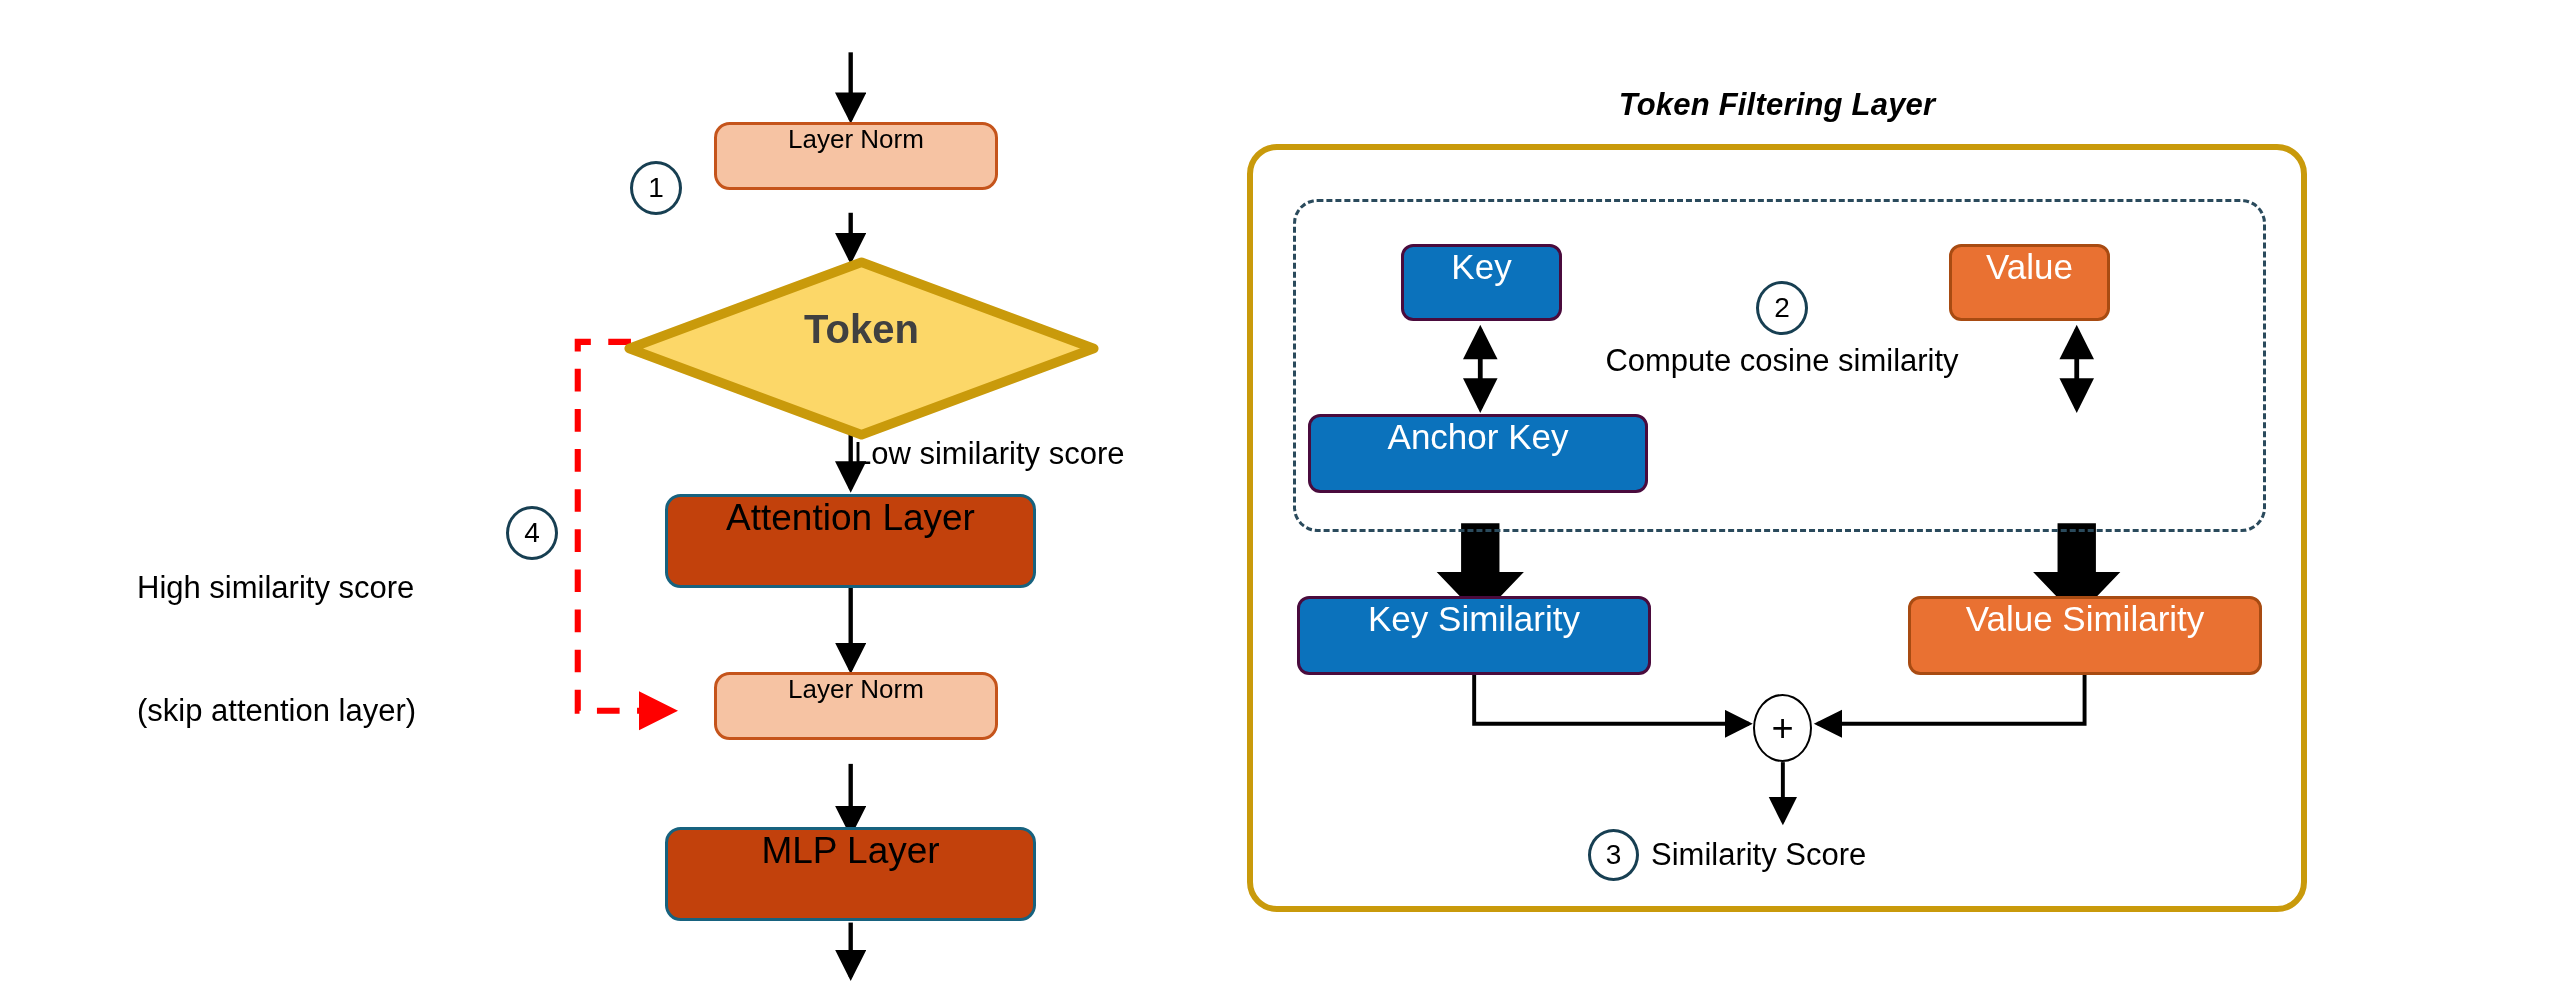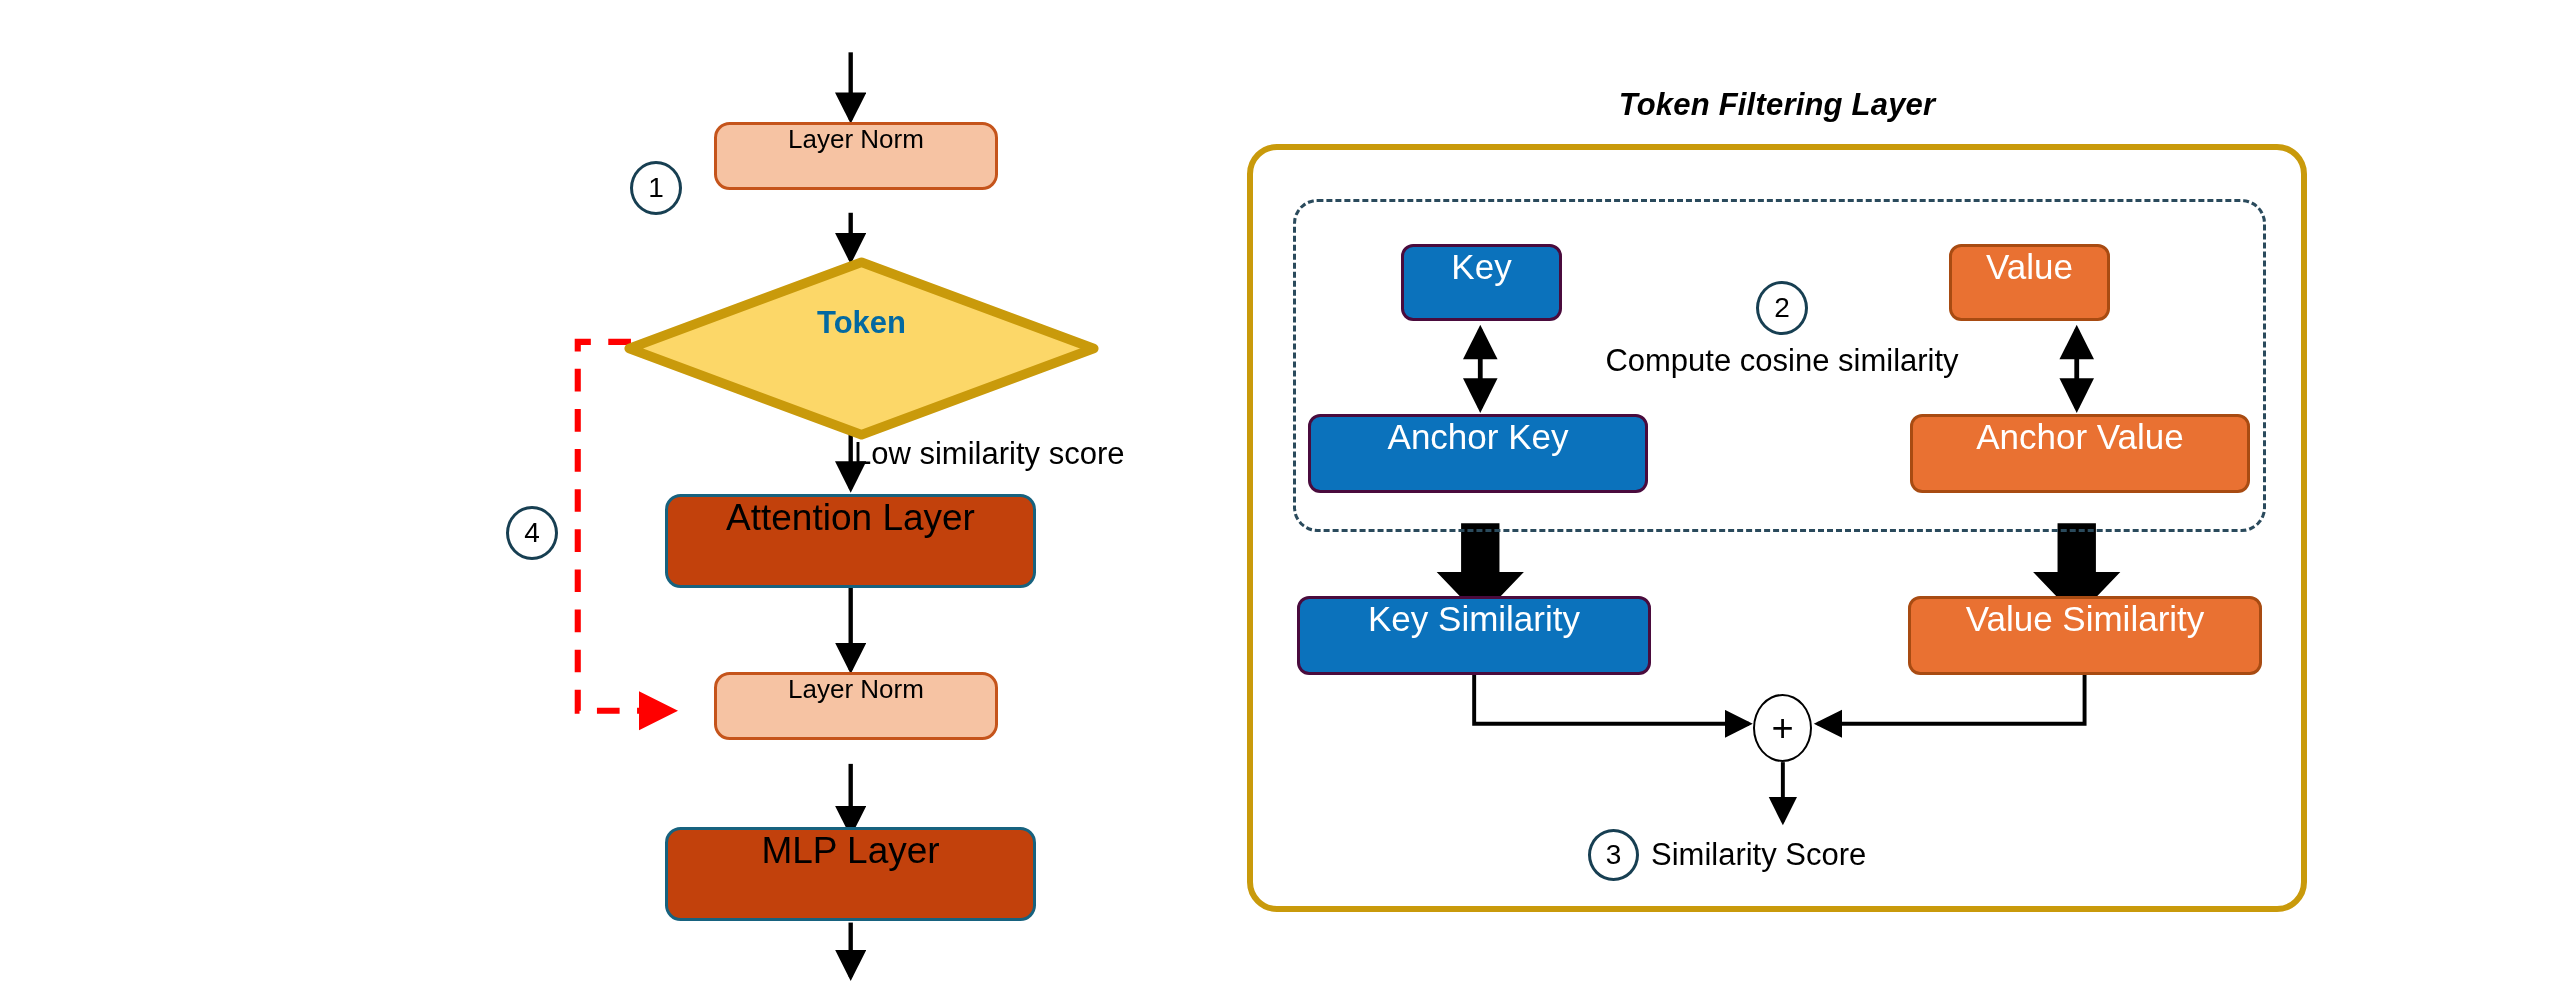--- a/index.html
+++ b/index.html
@@ -27,22 +27,22 @@
   }
   .node-kv{            
     background:#0B72BC;border:3.5px solid #4A0B3D;color:#FFFFFF;
     font-size:35px;border-radius:12.2px;
   }
   .node-vv{            
     background:#E97132;border:3.5px solid #A84B12;color:#FFFFFF;
     font-size:35px;border-radius:12.2px;
   }
   .diamond-label{
-    position:relative;z-index:3;font-weight:bold;font-size:31px;
-    line-height:1.25;text-align:center;color:#0369a1;
+    position:relative;z-index:3;font-weight:bold;font-size:40px;
+    line-height:1.25;text-align:center;color:#404040;
   }
 
   
   .txt{white-space:pre;color:#000;}
   .panel-title{font-size:31px;font-weight:bold;letter-spacing:0.2px;}
   .lbl-30{font-size:31px;}
 
   
   .step{
     border:3.1px solid #173F52;border-radius:50%;
@@ -131,20 +131,24 @@
   <div class="abs node node-ln" style="left:714px;top:672px;width:284px;height:68px;">
     <span>Layer Norm</span>
   </div>
 
   <div class="abs node node-blue" style="left:665px;top:827px;width:371px;height:94px;">
     <span>MLP Layer</span>
   </div>
 
   <div class="abs txt lbl-30" style="left:854px;top:436px;">Low similarity score</div>
 
+  <div class="abs txt lbl-30" style="left:137px;top:486px;line-height:1.32;text-align:left;">
+    <div>High similarity score</div>
+    <div>(skip attention layer)</div>
+  </div>
 
   <div class="abs step" style="left:506px;top:506px;width:52px;height:54px;">
     <span>4</span>
   </div>
 
   <div class="abs txt panel-title" style="left:1247px;top:87px;width:1060px;text-align:center;font-style:italic;">Token Filtering Layer</div>
 
   <div class="abs gold-panel" style="left:1247px;top:144px;width:1060px;height:768px;"></div>
 
   <div class="abs dashed-panel" style="left:1293px;top:199px;width:973px;height:333px;"></div>
@@ -157,23 +161,20 @@
   </div>
 
   <div class="abs step" style="left:1756px;top:281px;width:52px;height:54px;">
     <span>2</span>
   </div>
   <div class="abs txt lbl-30" style="left:1555px;top:343px;width:454px;text-align:center;">Compute cosine similarity</div>
 
   <div class="abs node node-kv" style="left:1308px;top:414px;width:340px;height:79px;">
     <span>Anchor Key</span>
   </div>
-  <div class="abs node node-vv" style="left:1910px;top:414px;width:340px;height:79px;">
-    <span>Anchor Value</span>
-  </div>
 
   <div class="abs node node-kv" style="left:1297px;top:596px;width:354px;height:79px;">
     <span>Key Similarity</span>
   </div>
   <div class="abs node node-vv" style="left:1908px;top:596px;width:354px;height:79px;">
     <span>Value Similarity</span>
   </div>
 
   <div class="abs plus" style="left:1753px;top:694px;width:59px;height:68px;">
     <span>+</span>

